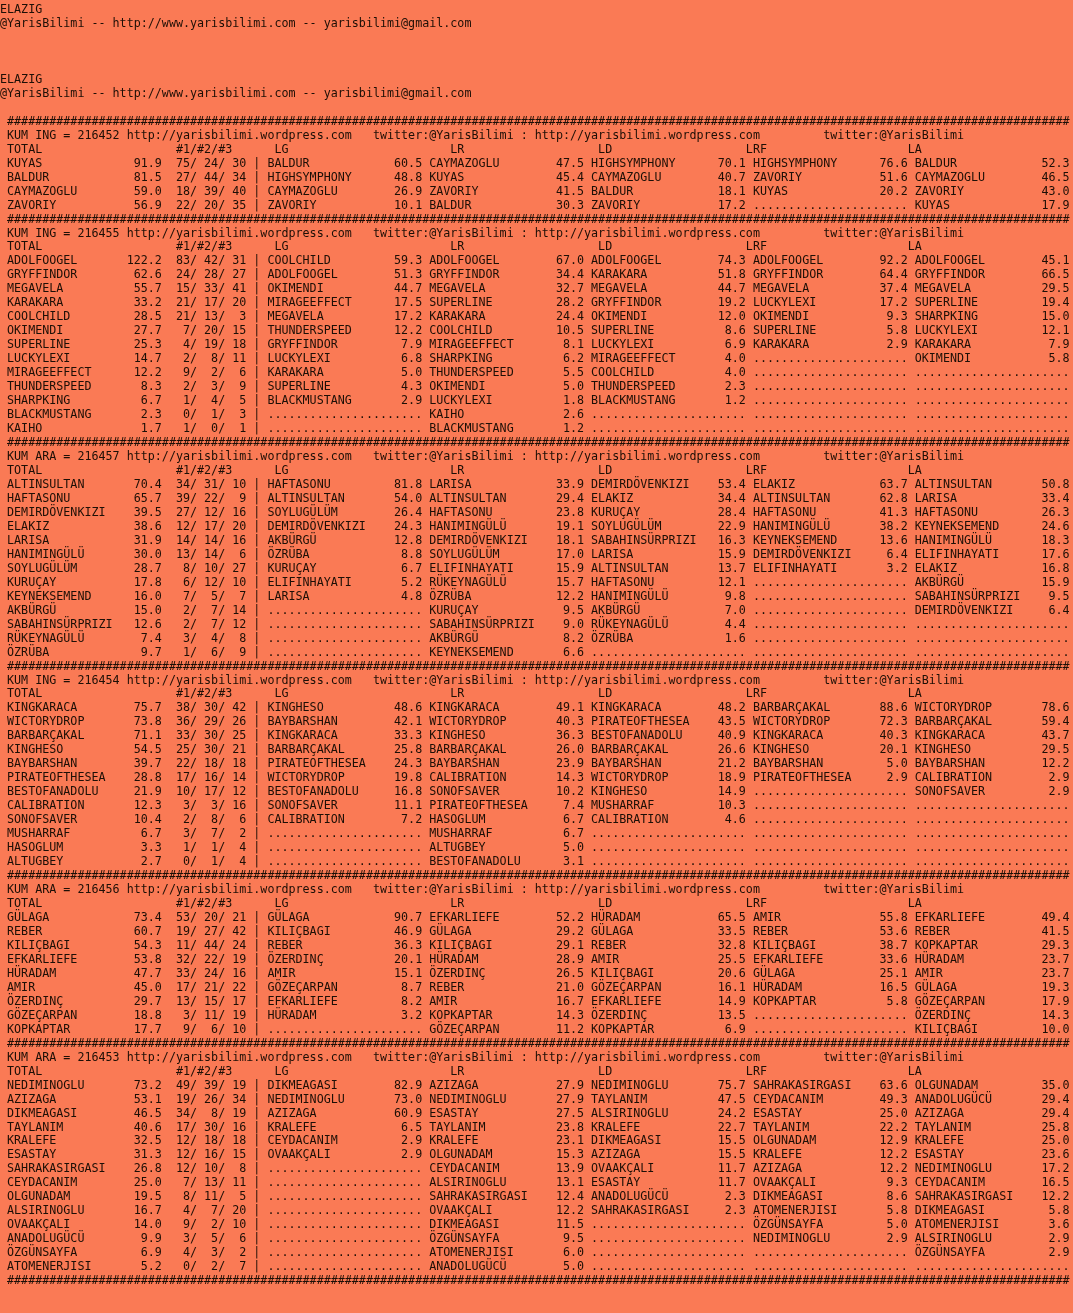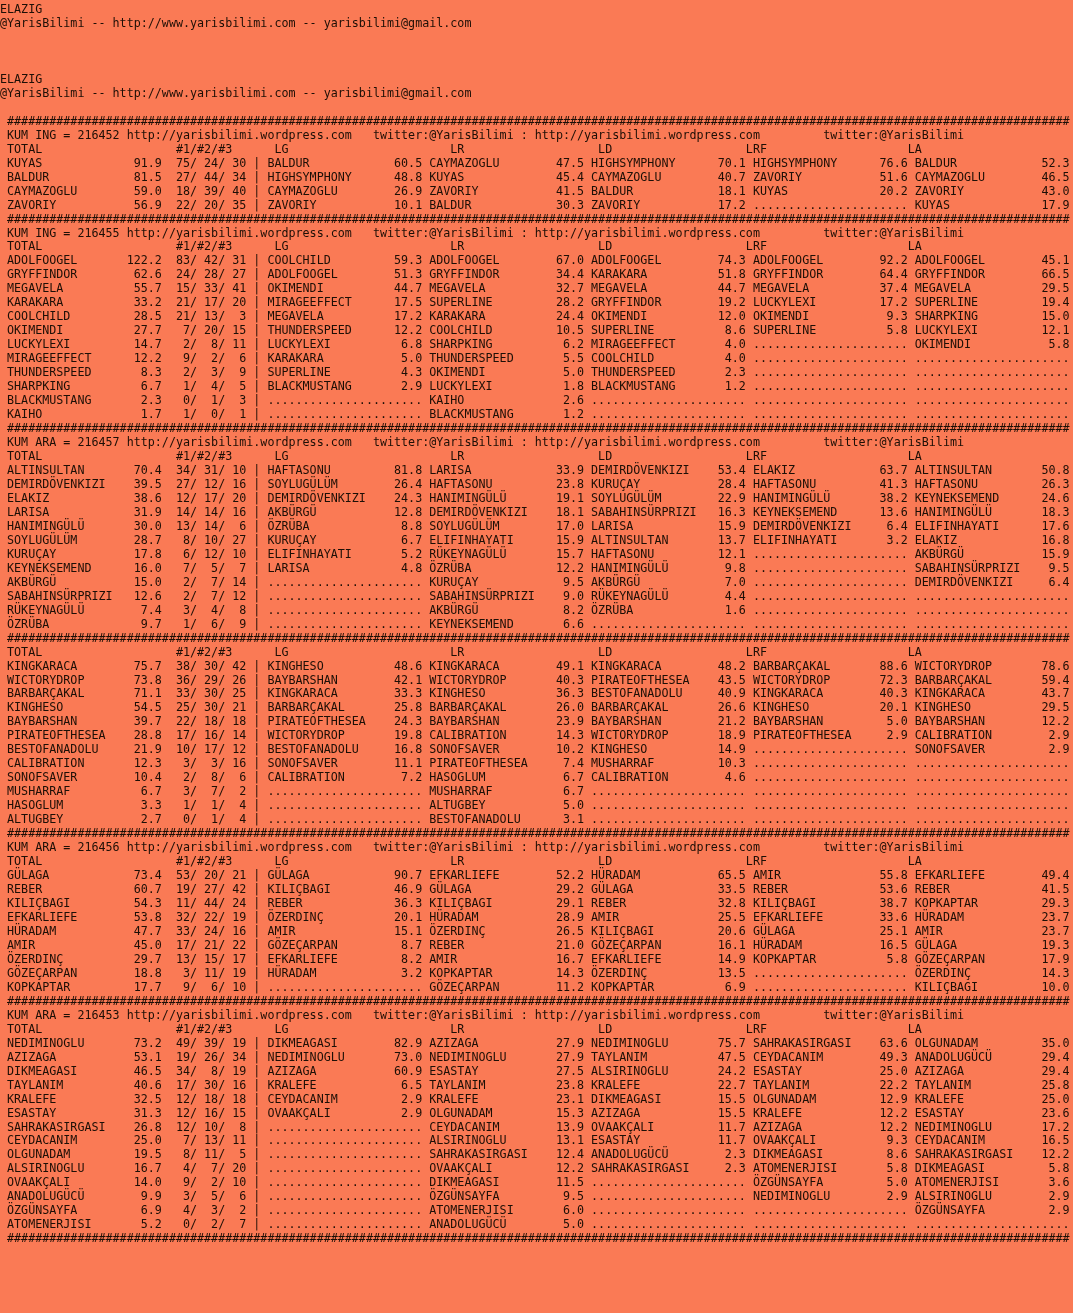--- a/index.html
+++ b/index.html
@@ -42,46 +42,49 @@
       <section>
         <div class="line"> #######################################################################################################################################################</div>
         <div class="line"> KUM ING = 216455 http://yarisbilimi.wordpress.com   twitter:@YarisBilimi : http://yarisbilimi.wordpress.com         twitter:@YarisBilimi</div>
         <div class="line"> TOTAL                   #1/#2/#3      LG                       LR                   LD                   LRF                    LA</div>
         <div class="line"> ADOLFOOGEL       122.2  83/ 42/ 31 | COOLCHILD         59.3 ADOLFOOGEL        67.0 ADOLFOOGEL        74.3 ADOLFOOGEL        92.2 ADOLFOOGEL        45.1</div>
         <div class="line"> GRYFFINDOR        62.6  24/ 28/ 27 | ADOLFOOGEL        51.3 GRYFFINDOR        34.4 KARAKARA          51.8 GRYFFINDOR        64.4 GRYFFINDOR        66.5</div>
         <div class="line"> MEGAVELA          55.7  15/ 33/ 41 | OKIMENDI          44.7 MEGAVELA          32.7 MEGAVELA          44.7 MEGAVELA          37.4 MEGAVELA          29.5</div>
         <div class="line"> KARAKARA          33.2  21/ 17/ 20 | MIRAGEEFFECT      17.5 SUPERLINE         28.2 GRYFFINDOR        19.2 LUCKYLEXI         17.2 SUPERLINE         19.4</div>
         <div class="line"> COOLCHILD         28.5  21/ 13/  3 | MEGAVELA          17.2 KARAKARA          24.4 OKIMENDI          12.0 OKIMENDI           9.3 SHARPKING         15.0</div>
         <div class="line"> OKIMENDI          27.7   7/ 20/ 15 | THUNDERSPEED      12.2 COOLCHILD         10.5 SUPERLINE          8.6 SUPERLINE          5.8 LUCKYLEXI         12.1</div>
+        <div class="line"> SUPERLINE         25.3   4/ 19/ 18 | GRYFFINDOR         7.9 MIRAGEEFFECT       8.1 LUCKYLEXI          6.9 KARAKARA           2.9 KARAKARA           7.9</div>
         <div class="line"> LUCKYLEXI         14.7   2/  8/ 11 | LUCKYLEXI          6.8 SHARPKING          6.2 MIRAGEEFFECT       4.0 ...................... OKIMENDI           5.8</div>
         <div class="line"> MIRAGEEFFECT      12.2   9/  2/  6 | KARAKARA           5.0 THUNDERSPEED       5.5 COOLCHILD          4.0 ...................... ......................</div>
         <div class="line"> THUNDERSPEED       8.3   2/  3/  9 | SUPERLINE          4.3 OKIMENDI           5.0 THUNDERSPEED       2.3 ...................... ......................</div>
         <div class="line"> SHARPKING          6.7   1/  4/  5 | BLACKMUSTANG       2.9 LUCKYLEXI          1.8 BLACKMUSTANG       1.2 ...................... ......................</div>
         <div class="line"> BLACKMUSTANG       2.3   0/  1/  3 | ...................... KAIHO              2.6 ...................... ...................... ......................</div>
         <div class="line"> KAIHO              1.7   1/  0/  1 | ...................... BLACKMUSTANG       1.2 ...................... ...................... ......................</div>
       </section>
       <section>
         <div class="line"> #######################################################################################################################################################</div>
         <div class="line"> KUM ARA = 216457 http://yarisbilimi.wordpress.com   twitter:@YarisBilimi : http://yarisbilimi.wordpress.com         twitter:@YarisBilimi</div>
         <div class="line"> TOTAL                   #1/#2/#3      LG                       LR                   LD                   LRF                    LA</div>
         <div class="line"> ALTINSULTAN       70.4  34/ 31/ 10 | HAFTASONU         81.8 LARISA            33.9 DEMIRDÖVENKIZI    53.4 ELAKIZ            63.7 ALTINSULTAN       50.8</div>
+        <div class="line"> HAFTASONU         65.7  39/ 22/  9 | ALTINSULTAN       54.0 ALTINSULTAN       29.4 ELAKIZ            34.4 ALTINSULTAN       62.8 LARISA            33.4</div>
         <div class="line"> DEMIRDÖVENKIZI    39.5  27/ 12/ 16 | SOYLUGÜLÜM        26.4 HAFTASONU         23.8 KURUÇAY           28.4 HAFTASONU         41.3 HAFTASONU         26.3</div>
         <div class="line"> ELAKIZ            38.6  12/ 17/ 20 | DEMIRDÖVENKIZI    24.3 HANIMINGÜLÜ       19.1 SOYLUGÜLÜM        22.9 HANIMINGÜLÜ       38.2 KEYNEKSEMEND      24.6</div>
         <div class="line"> LARISA            31.9  14/ 14/ 16 | AKBÜRGÜ           12.8 DEMIRDÖVENKIZI    18.1 SABAHINSÜRPRIZI   16.3 KEYNEKSEMEND      13.6 HANIMINGÜLÜ       18.3</div>
         <div class="line"> HANIMINGÜLÜ       30.0  13/ 14/  6 | ÖZRÜBA             8.8 SOYLUGÜLÜM        17.0 LARISA            15.9 DEMIRDÖVENKIZI     6.4 ELIFINHAYATI      17.6</div>
         <div class="line"> SOYLUGÜLÜM        28.7   8/ 10/ 27 | KURUÇAY            6.7 ELIFINHAYATI      15.9 ALTINSULTAN       13.7 ELIFINHAYATI       3.2 ELAKIZ            16.8</div>
         <div class="line"> KURUÇAY           17.8   6/ 12/ 10 | ELIFINHAYATI       5.2 RÜKEYNAGÜLÜ       15.7 HAFTASONU         12.1 ...................... AKBÜRGÜ           15.9</div>
         <div class="line"> KEYNEKSEMEND      16.0   7/  5/  7 | LARISA             4.8 ÖZRÜBA            12.2 HANIMINGÜLÜ        9.8 ...................... SABAHINSÜRPRIZI    9.5</div>
         <div class="line"> AKBÜRGÜ           15.0   2/  7/ 14 | ...................... KURUÇAY            9.5 AKBÜRGÜ            7.0 ...................... DEMIRDÖVENKIZI     6.4</div>
         <div class="line"> SABAHINSÜRPRIZI   12.6   2/  7/ 12 | ...................... SABAHINSÜRPRIZI    9.0 RÜKEYNAGÜLÜ        4.4 ...................... ......................</div>
         <div class="line"> RÜKEYNAGÜLÜ        7.4   3/  4/  8 | ...................... AKBÜRGÜ            8.2 ÖZRÜBA             1.6 ...................... ......................</div>
         <div class="line"> ÖZRÜBA             9.7   1/  6/  9 | ...................... KEYNEKSEMEND       6.6 ...................... ...................... ......................</div>
       </section>
       <section>
         <div class="line"> #######################################################################################################################################################</div>
+        <div class="line"> KUM ING = 216454 http://yarisbilimi.wordpress.com   twitter:@YarisBilimi : http://yarisbilimi.wordpress.com         twitter:@YarisBilimi</div>
         <div class="line"> TOTAL                   #1/#2/#3      LG                       LR                   LD                   LRF                    LA</div>
         <div class="line"> KINGKARACA        75.7  38/ 30/ 42 | KINGHESO          48.6 KINGKARACA        49.1 KINGKARACA        48.2 BARBARÇAKAL       88.6 WICTORYDROP       78.6</div>
         <div class="line"> WICTORYDROP       73.8  36/ 29/ 26 | BAYBARSHAN        42.1 WICTORYDROP       40.3 PIRATEOFTHESEA    43.5 WICTORYDROP       72.3 BARBARÇAKAL       59.4</div>
         <div class="line"> BARBARÇAKAL       71.1  33/ 30/ 25 | KINGKARACA        33.3 KINGHESO          36.3 BESTOFANADOLU     40.9 KINGKARACA        40.3 KINGKARACA        43.7</div>
         <div class="line"> KINGHESO          54.5  25/ 30/ 21 | BARBARÇAKAL       25.8 BARBARÇAKAL       26.0 BARBARÇAKAL       26.6 KINGHESO          20.1 KINGHESO          29.5</div>
         <div class="line"> BAYBARSHAN        39.7  22/ 18/ 18 | PIRATEOFTHESEA    24.3 BAYBARSHAN        23.9 BAYBARSHAN        21.2 BAYBARSHAN         5.0 BAYBARSHAN        12.2</div>
         <div class="line"> PIRATEOFTHESEA    28.8  17/ 16/ 14 | WICTORYDROP       19.8 CALIBRATION       14.3 WICTORYDROP       18.9 PIRATEOFTHESEA     2.9 CALIBRATION        2.9</div>
         <div class="line"> BESTOFANADOLU     21.9  10/ 17/ 12 | BESTOFANADOLU     16.8 SONOFSAVER        10.2 KINGHESO          14.9 ...................... SONOFSAVER         2.9</div>
         <div class="line"> CALIBRATION       12.3   3/  3/ 16 | SONOFSAVER        11.1 PIRATEOFTHESEA     7.4 MUSHARRAF         10.3 ...................... ......................</div>
         <div class="line"> SONOFSAVER        10.4   2/  8/  6 | CALIBRATION        7.2 HASOGLUM           6.7 CALIBRATION        4.6 ...................... ......................</div>

